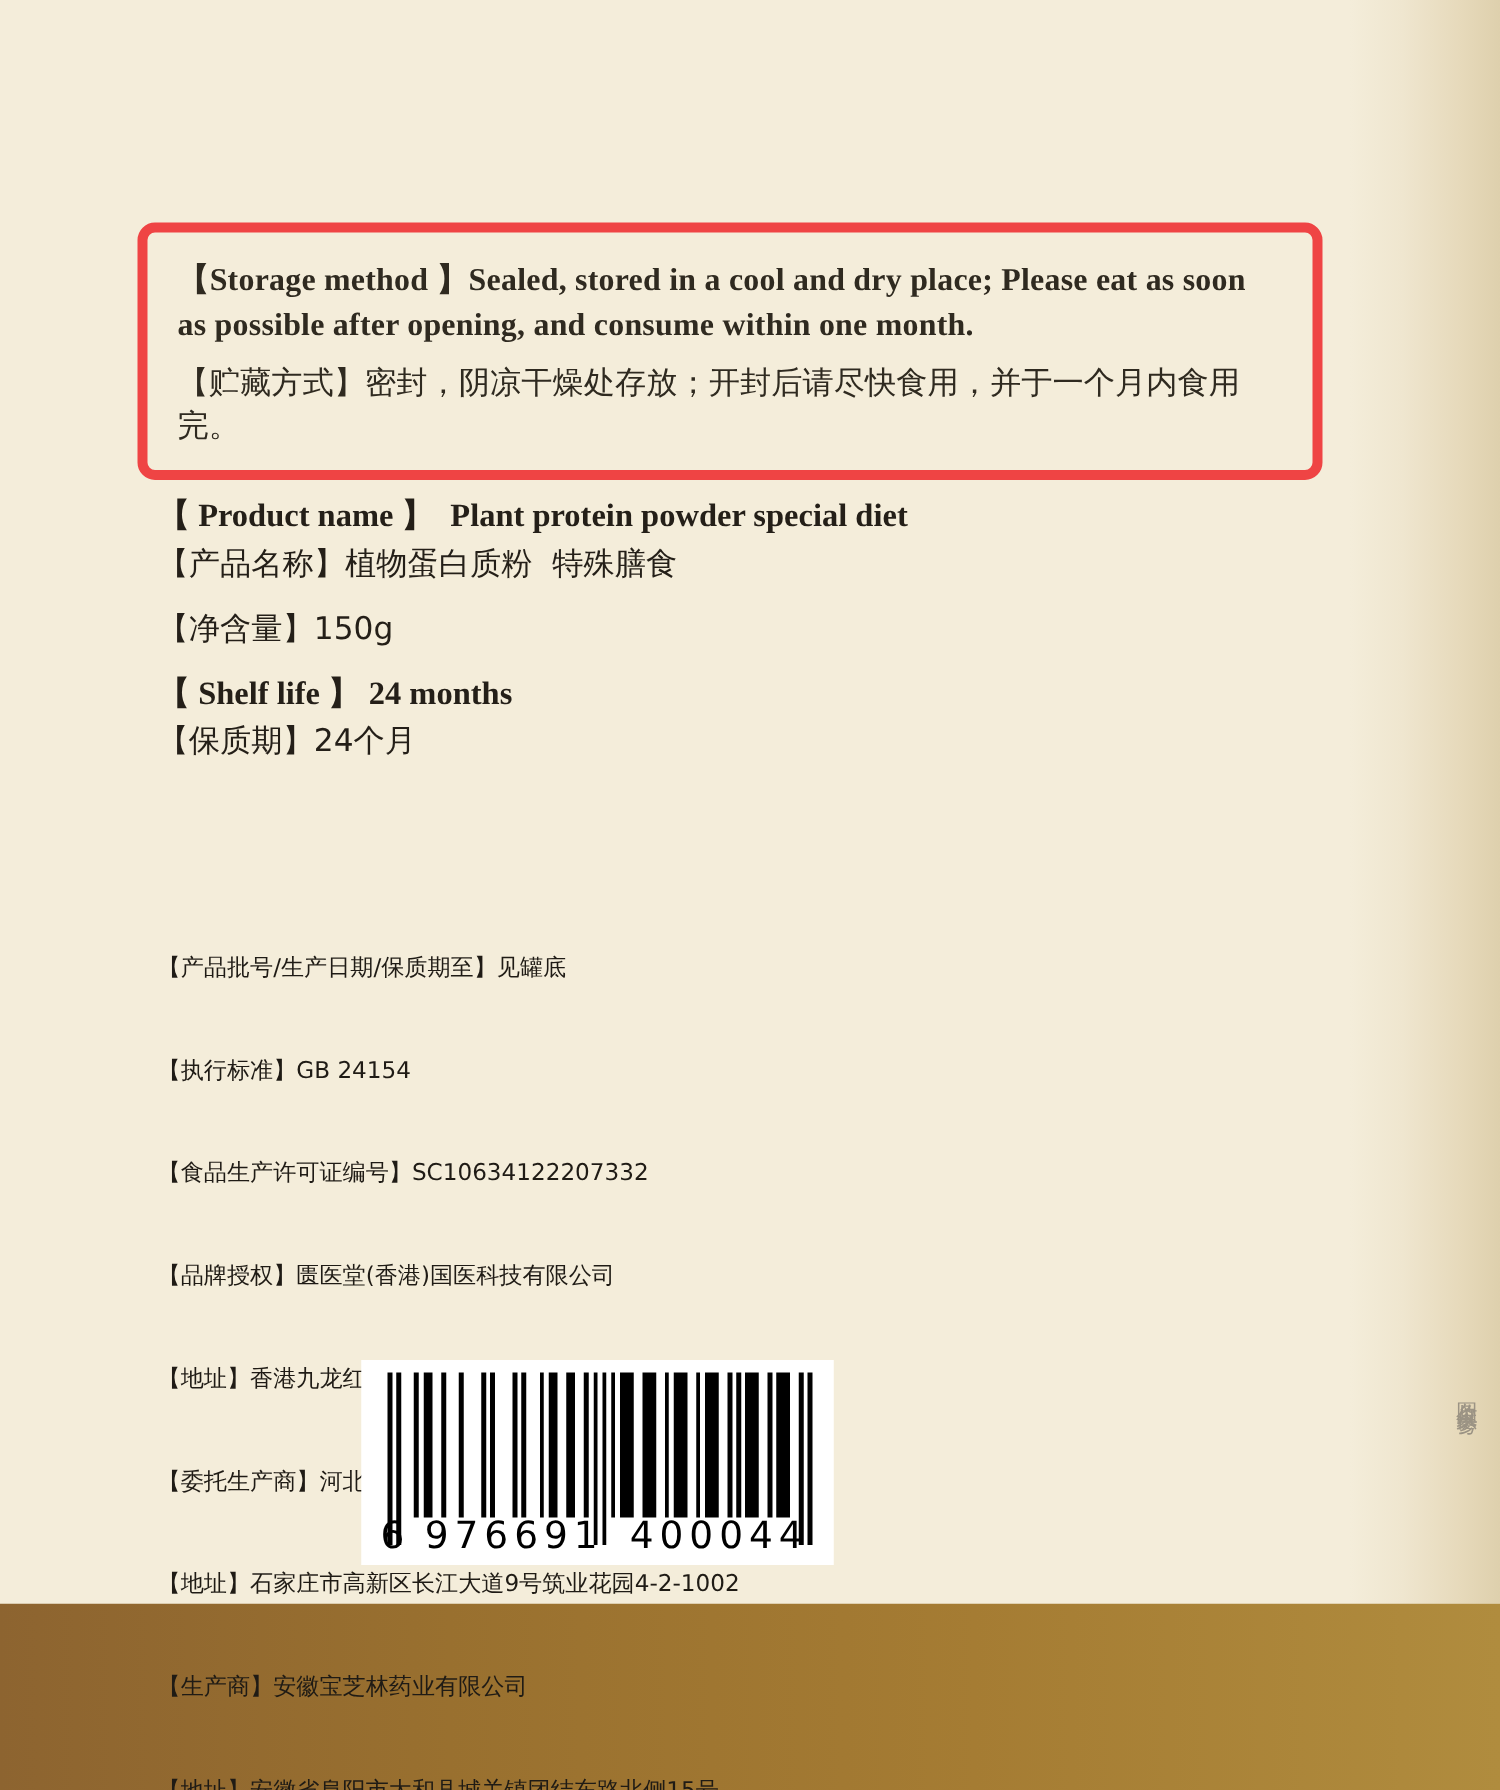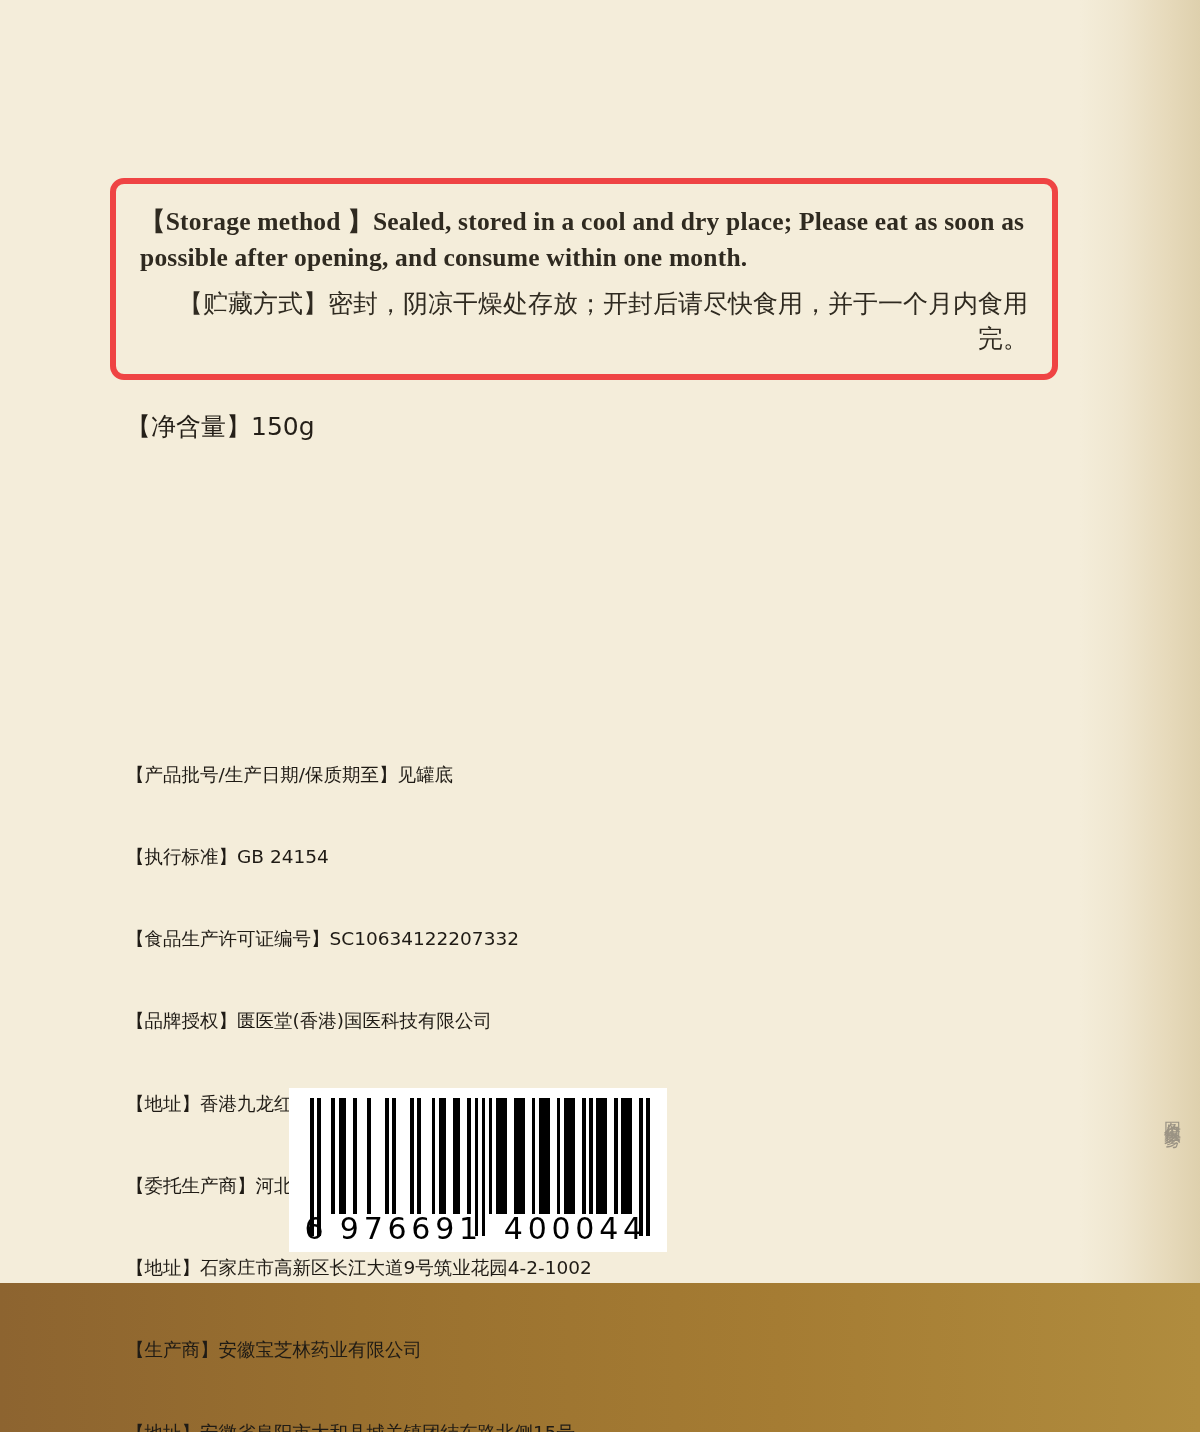--- a/index.html
+++ b/index.html
@@ -50,40 +50,39 @@
     font-family: "DejaVu Sans", sans-serif;
   }
 
   
   .storage-box {
     position: absolute;
     left: 110px;
     top: 178px;
     width: 948px;
     box-sizing: border-box;
-    border: 6px solid #ef4444;
+    border: 8px solid #ef4444;
     border-radius: 14px;
     padding: 20px 24px 18px 24px;
     background: transparent;
   }
   .storage-en {
     font-family: "Liberation Serif", serif;
     font-weight: bold;
     font-size: 25.5px;
     line-height: 36px;
     color: #2f2a20;
     letter-spacing: 0.2px;
   }
   .storage-cn {
     margin-top: 10px;
     font-family: "DejaVu Sans", sans-serif;
     font-size: 25px;
     line-height: 35px;
     color: #2f2a20;
-    text-align: right;
   }
 
   
   .specs {
     position: absolute;
     left: 126px;
     top: 394px;
     width: 940px;
   }
   .spec-en {
@@ -182,26 +181,34 @@
 
   <div class="side-note">图片仅供参考</div>
 
   <div class="storage-box">
     <div class="storage-en">【Storage method 】Sealed, stored in a cool and dry place; Please eat as soon as possible after opening, and consume within one month.</div>
     <div class="storage-cn">【贮藏方式】密封，阴凉干燥处存放；开封后请尽快食用，并于一个月内食用完。</div>
   </div>
 
   <div class="specs">
     <div class="spec-group">
+      <div class="spec-en">【 Product name 】  Plant protein powder special diet</div>
+      <div class="spec-cn">【产品名称】植物蛋白质粉  特殊膳食</div>
+    </div>
+    <div class="spec-group">
     </div>
     <div class="gap-sm"></div>
     <div class="spec-group">
       <div class="spec-cn">【净含量】150g</div>
     </div>
     <div class="gap-sm"></div>
+    <div class="spec-group">
+      <div class="spec-en">【 Shelf life 】 24 months</div>
+      <div class="spec-cn">【保质期】24个月</div>
+    </div>
   </div>
 
   <div class="fine-print">
     <div>【产品批号/生产日期/保质期至】见罐底</div>
     <div>【执行标准】GB 24154</div>
     <div>【食品生产许可证编号】SC10634122207332</div>
     <div>【品牌授权】匮医堂(香港)国医科技有限公司</div>
     <div>【地址】香港九龙红磡鹤园街2G号恒丰工业大厦2期3楼A222室</div>
     <div>【委托生产商】河北竹苓中医药科技有限公司</div>
     <div>【地址】石家庄市高新区长江大道9号筑业花园4-2-1002</div>

